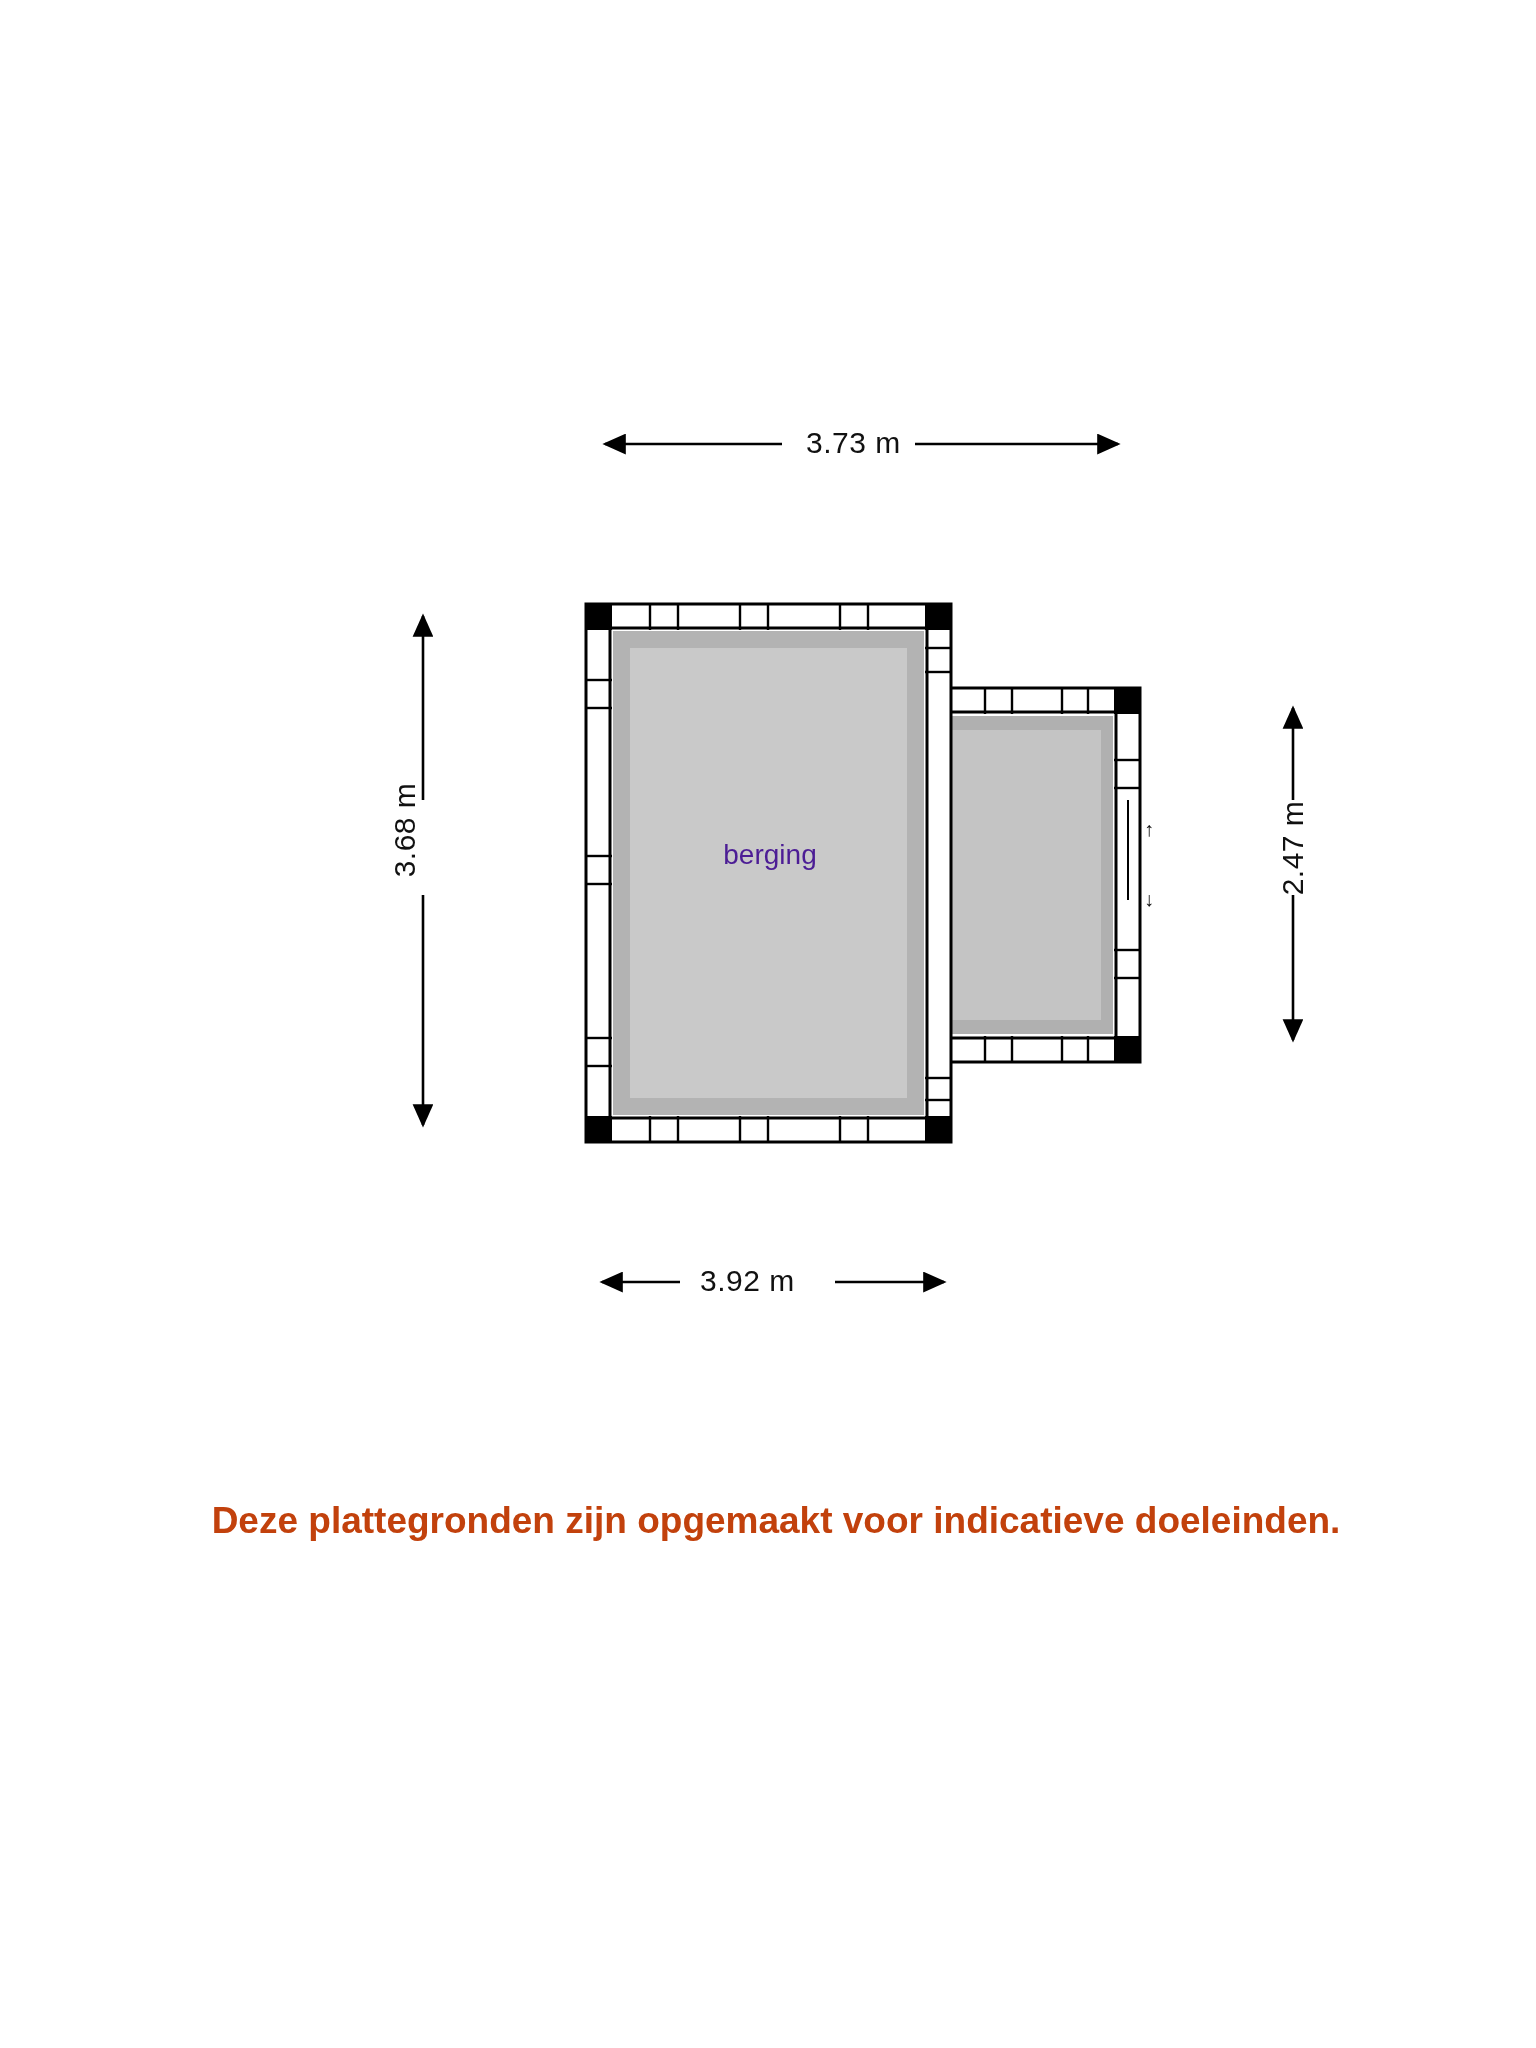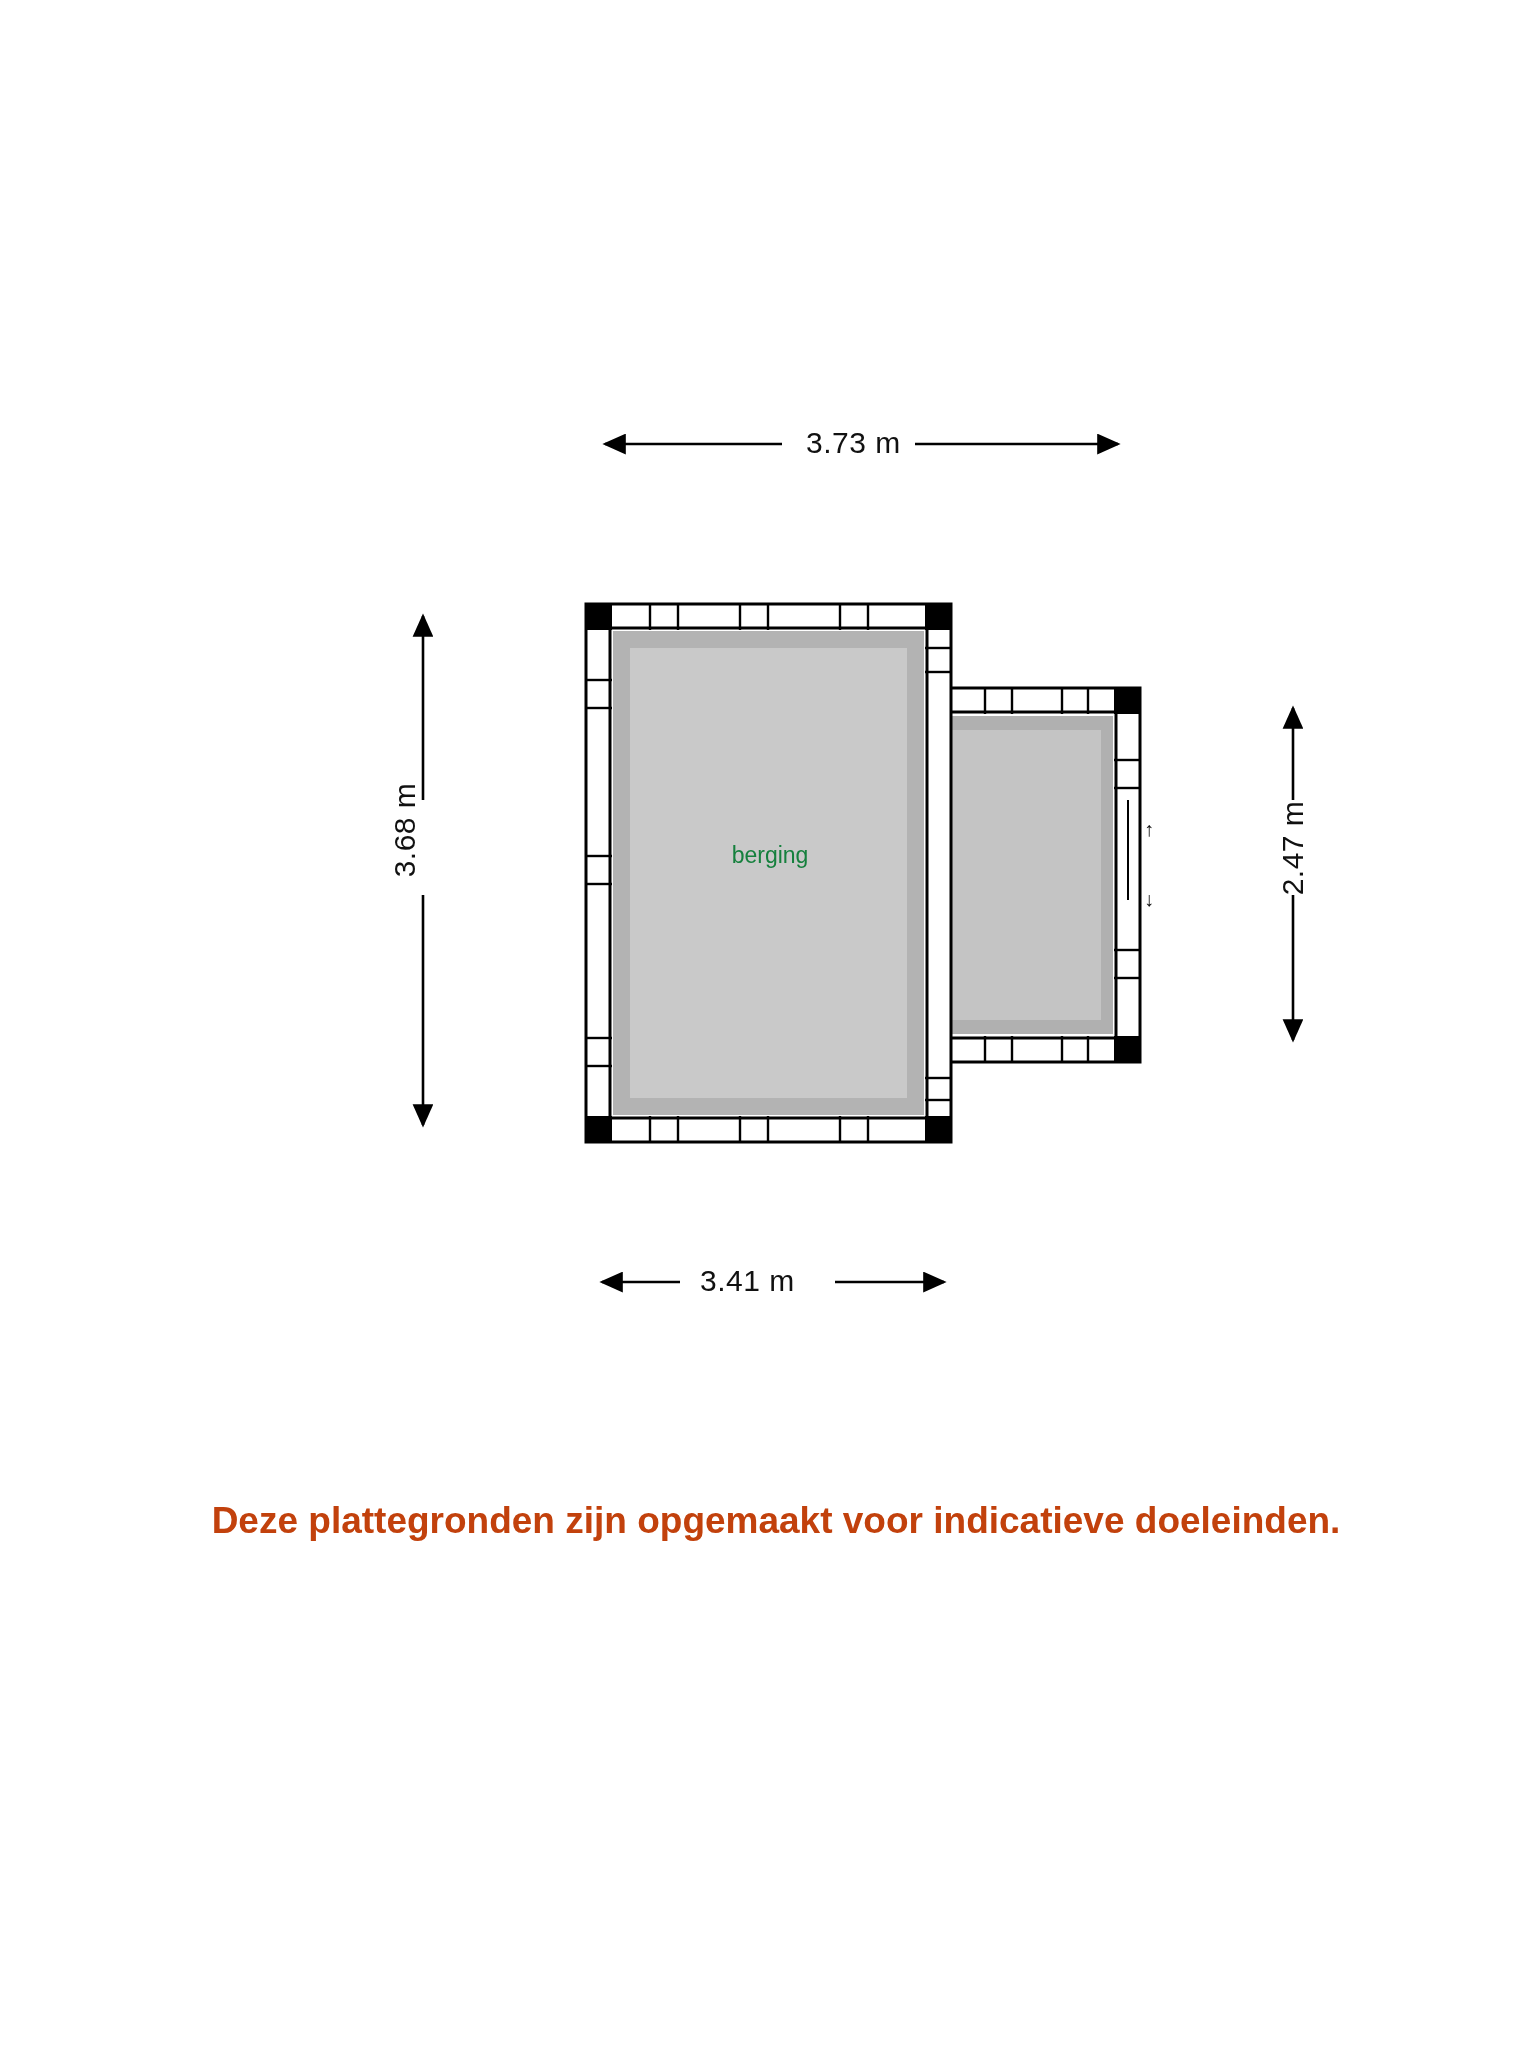--- a/index.html
+++ b/index.html
@@ -40,22 +40,22 @@
   
   #dim-svg, #plan-svg {
     position: absolute;
     left: 0;
     top: 0;
   }
 
   
   .room-label {
     position: absolute;
-    font-size: 23px;
-    color: #15803d;
+    font-size: 28px;
+    color: #4c1d95;
     white-space: nowrap;
   }
 
   
   #disclaimer {
     position: absolute;
     left: 8px;
     top: 1496px;
     width: 1536px;
     text-align: center;
@@ -103,21 +103,21 @@
       <line x1="835" y1="1282" x2="944" y2="1282" marker-end="url(#ah)"></line>
     </g>
   </svg>
 
   <div class="dim-label" style="left:806px; top:426px;">3.73 m</div>
 
   <div class="dim-label vertical" style="left:405px; top:830px; transform: translate(-50%,-50%) rotate(-90deg);">3.68 m</div>
 
   <div class="dim-label vertical" style="left:1293px; top:848px; transform: translate(-50%,-50%) rotate(-90deg);">2.47 m</div>
 
-  <div class="dim-label" style="left:700px; top:1264px;">3.41 m</div>
+  <div class="dim-label" style="left:700px; top:1264px;">3.92 m</div>
 
   <svg id="plan-svg" width="1536" height="1450">
 
     <g>
 
       <path d="M 925 688 L 1140 688 L 1140 1062 L 925 1062 Z" fill="#ffffff" stroke="#000000" stroke-width="3"></path>
 
       <path d="M 925 712 L 1116 712 L 1116 1038 L 925 1038 Z" fill="none" stroke="#000000" stroke-width="3"></path>
 
       <rect x="930" y="716" width="183" height="318" fill="#b0b0b0"></rect>

